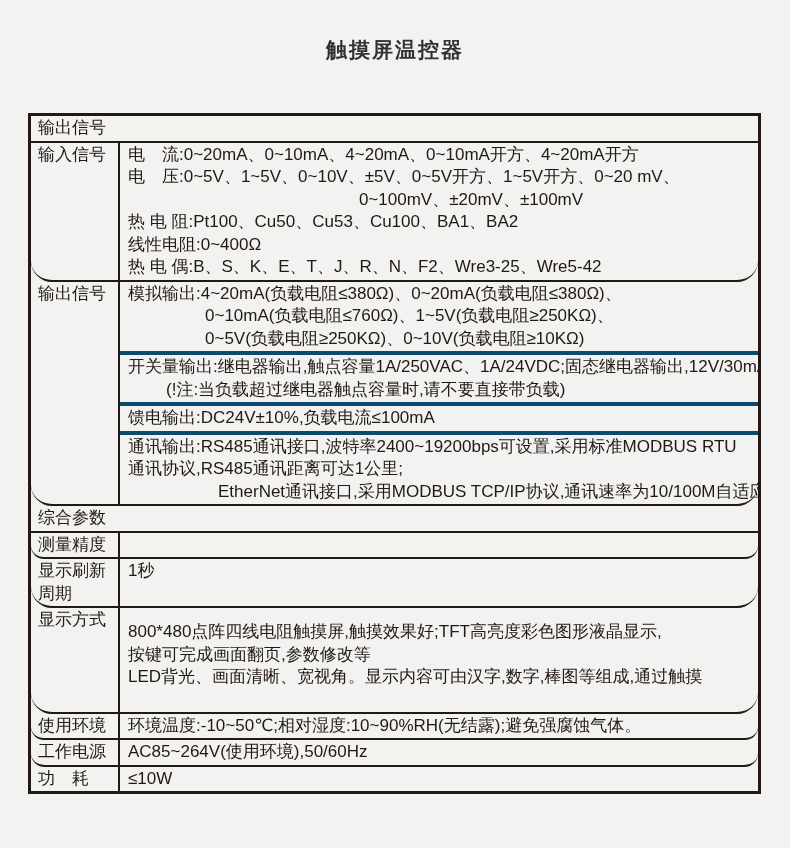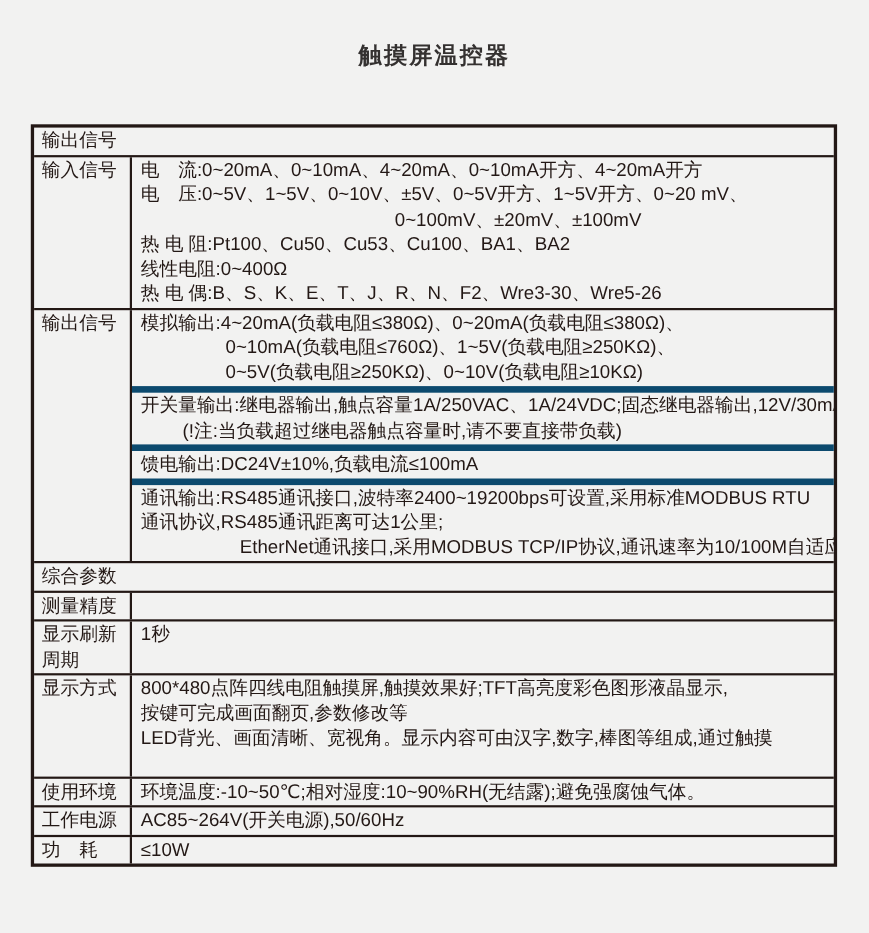--- a/index.html
+++ b/index.html
@@ -40,56 +40,57 @@
   }
   .sec-header {
     border-bottom: 2px solid #231815;
     padding: 1px 6px 1px 7px;
     white-space: nowrap;
     overflow: hidden;
   }
   .spec-row {
     display: flex;
     border-bottom: 2px solid #231815;
+    border-radius: 21px;
   }
   .spec-row:last-child {
     border-bottom: none;
   }
   .label-cell {
     flex: 0 0 89px;
     width: 89px;
     box-sizing: border-box;
     border-right: 2px solid #231815;
     padding: 1px 3px 1px 7px;
     word-break: break-all;
     overflow: hidden;
   }
   .content-cell {
     flex: 1;
     min-width: 0;
     display: flex;
     flex-direction: column;
   }
   .block {
-    border-bottom: 6px solid #0c4a6e;
+    border-bottom: 4px solid #0c4a6e;
     padding: 1px 4px 1px 8px;
     overflow: hidden;
   }
   .block:last-child {
     border-bottom: none;
   }
   .line {
     white-space: nowrap;
   }
   
   .ind-a { padding-left: 60px; text-align: center; }  
   .ind-b { padding-left: 77px; }  
   .ind-c { padding-left: 38px; }  
   .ind-d { padding-left: 90px; }  
-  .pad-tall { padding-bottom: 23px; } 
+  .pad-tall { padding-bottom: 23px; margin-top: 12px; } 
 </style>
 </head>
 <body>
 
 <div class="page">
 
   <h1 class="page-title">触摸屏温控器</h1>
 
   <div class="spec-table">
 
@@ -99,21 +100,21 @@
 
     <div class="spec-row">
       <div class="label-cell">输入信号</div>
       <div class="content-cell">
         <div class="block">
           <div class="line">电　流:0~20mA、0~10mA、4~20mA、0~10mA开方、4~20mA开方</div>
           <div class="line">电　压:0~5V、1~5V、0~10V、±5V、0~5V开方、1~5V开方、0~20 mV、</div>
           <div class="line ind-a">0~100mV、±20mV、±100mV</div>
           <div class="line">热 电 阻:Pt100、Cu50、Cu53、Cu100、BA1、BA2</div>
           <div class="line">线性电阻:0~400Ω</div>
-          <div class="line">热 电 偶:B、S、K、E、T、J、R、N、F2、Wre3-30、Wre5-26</div>
+          <div class="line">热 电 偶:B、S、K、E、T、J、R、N、F2、Wre3-25、Wre5-42</div>
         </div>
       </div>
     </div>
 
 
     <div class="spec-row">
       <div class="label-cell">输出信号</div>
       <div class="content-cell">
         <div class="block">
           <div class="line">模拟输出:4~20mA(负载电阻≤380Ω)、0~20mA(负载电阻≤380Ω)、</div>
@@ -170,21 +171,21 @@
         <div class="block">
           <div class="line">环境温度:-10~50℃;相对湿度:10~90%RH(无结露);避免强腐蚀气体。</div>
         </div>
       </div>
     </div>
 
     <div class="spec-row">
       <div class="label-cell">工作电源</div>
       <div class="content-cell">
         <div class="block">
-          <div class="line">AC85~264V(开关电源),50/60Hz</div>
+          <div class="line">AC85~264V(使用环境),50/60Hz</div>
         </div>
       </div>
     </div>
 
     <div class="spec-row">
       <div class="label-cell">功　耗</div>
       <div class="content-cell">
         <div class="block">
           <div class="line">≤10W</div>
         </div>

